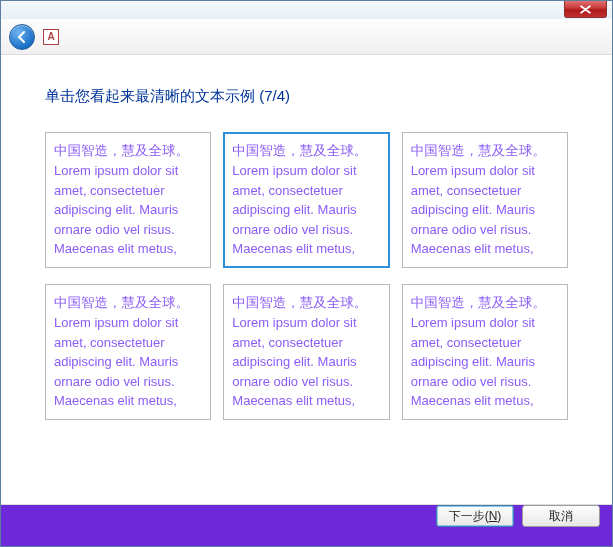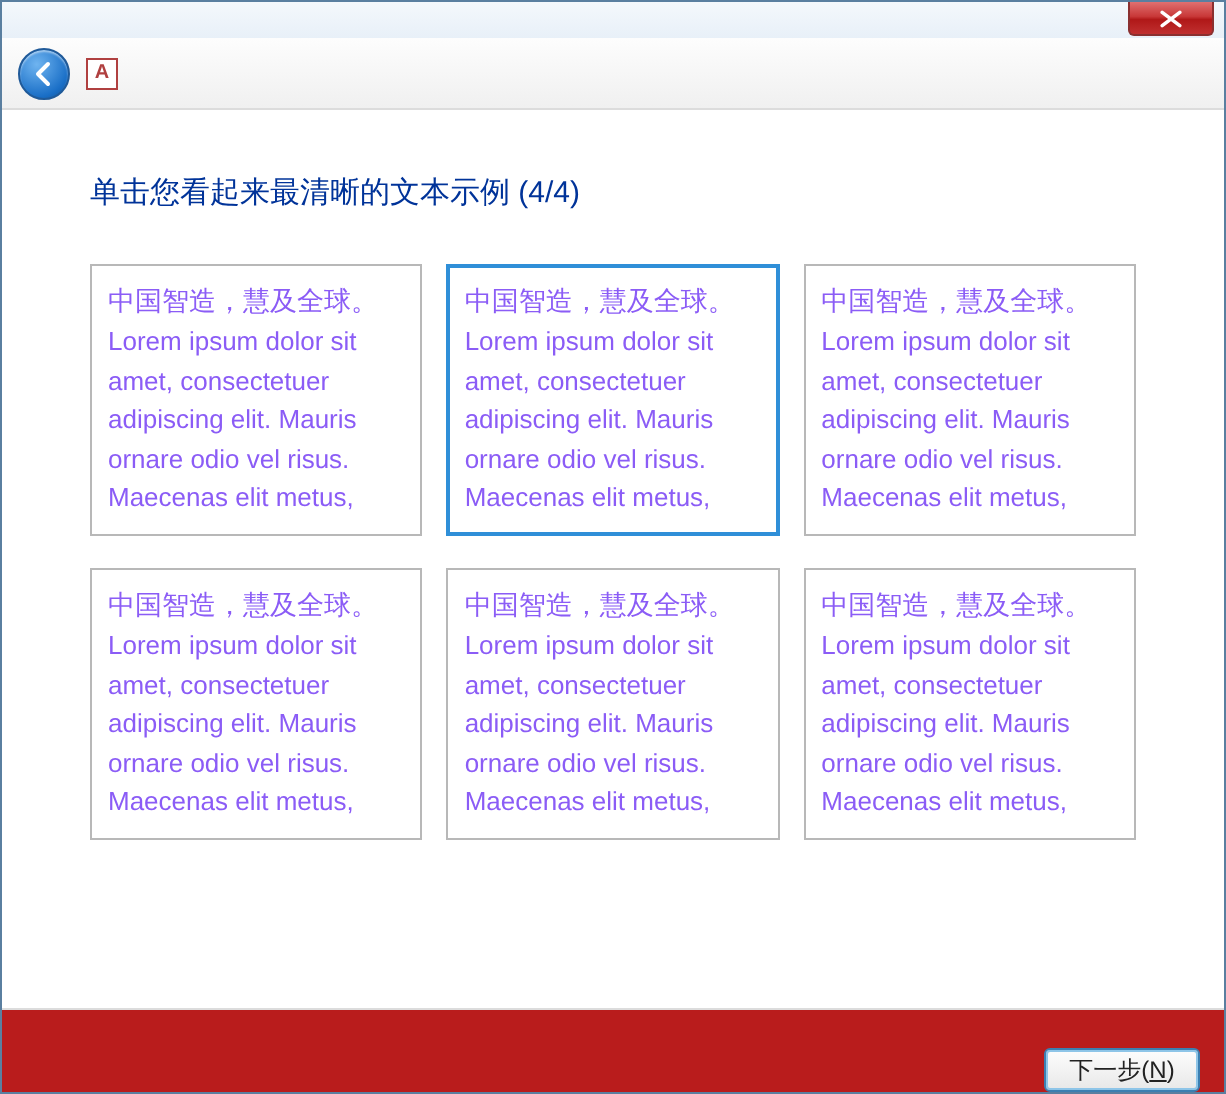--- a/index.html
+++ b/index.html
@@ -99,24 +99,24 @@
   .sample.selected {
     border: 2px solid #2f8fd8;
     padding: 7px 7px;
   }
   .footer {
     position: absolute;
     bottom: 0;
     left: 0;
     right: 0;
     height: 42px;
-    background: #b91c1c;
+    background: #6d28d9;
     border-top: 1px solid #dcdcdc;
     display: flex;
-    align-items: flex-end;
+    align-items: flex-start;
     justify-content: flex-end;
     padding: 0 12px;
     gap: 8px;
   }
   .btn {
     min-width: 78px;
     height: 22px;
     font-size: 12px;
     background: linear-gradient(to bottom, #fdfdfd, #e8e8e8);
     border: 1px solid #9a9a9a;
@@ -150,21 +150,21 @@
     <svg viewBox="0 0 14 14">
       <path d="M9 2 L4 7 L9 12" stroke="#fff" stroke-width="2" fill="none" stroke-linecap="round" stroke-linejoin="round"></path>
     </svg>
   </div>
   <div class="app-icon">
     <span>A</span>
   </div>
 </div>
 
 <div class="content">
-  <div class="heading">单击您看起来最清晰的文本示例 (4/4)</div>
+  <div class="heading">单击您看起来最清晰的文本示例 (7/4)</div>
   <div class="grid" id="sample-grid">
       <div class="sample">
         <div class="cjk">中国智造，慧及全球。</div>
         <div>Lorem ipsum dolor sit amet, consectetuer adipiscing elit. Mauris ornare odio vel risus. Maecenas elit metus,</div>
       </div>
       <div class="sample selected">
         <div class="cjk">中国智造，慧及全球。</div>
         <div>Lorem ipsum dolor sit amet, consectetuer adipiscing elit. Mauris ornare odio vel risus. Maecenas elit metus,</div>
       </div>
       <div class="sample">
@@ -185,13 +185,14 @@
       </div>
     </div>
 </div>
 
 <div class="footer">
   <button class="btn default">
     <span>下一步(</span>
       <u>N</u>
       <span>)</span>
   </button>
+  <button class="btn">取消</button>
 </div>
 
 </body></html>

